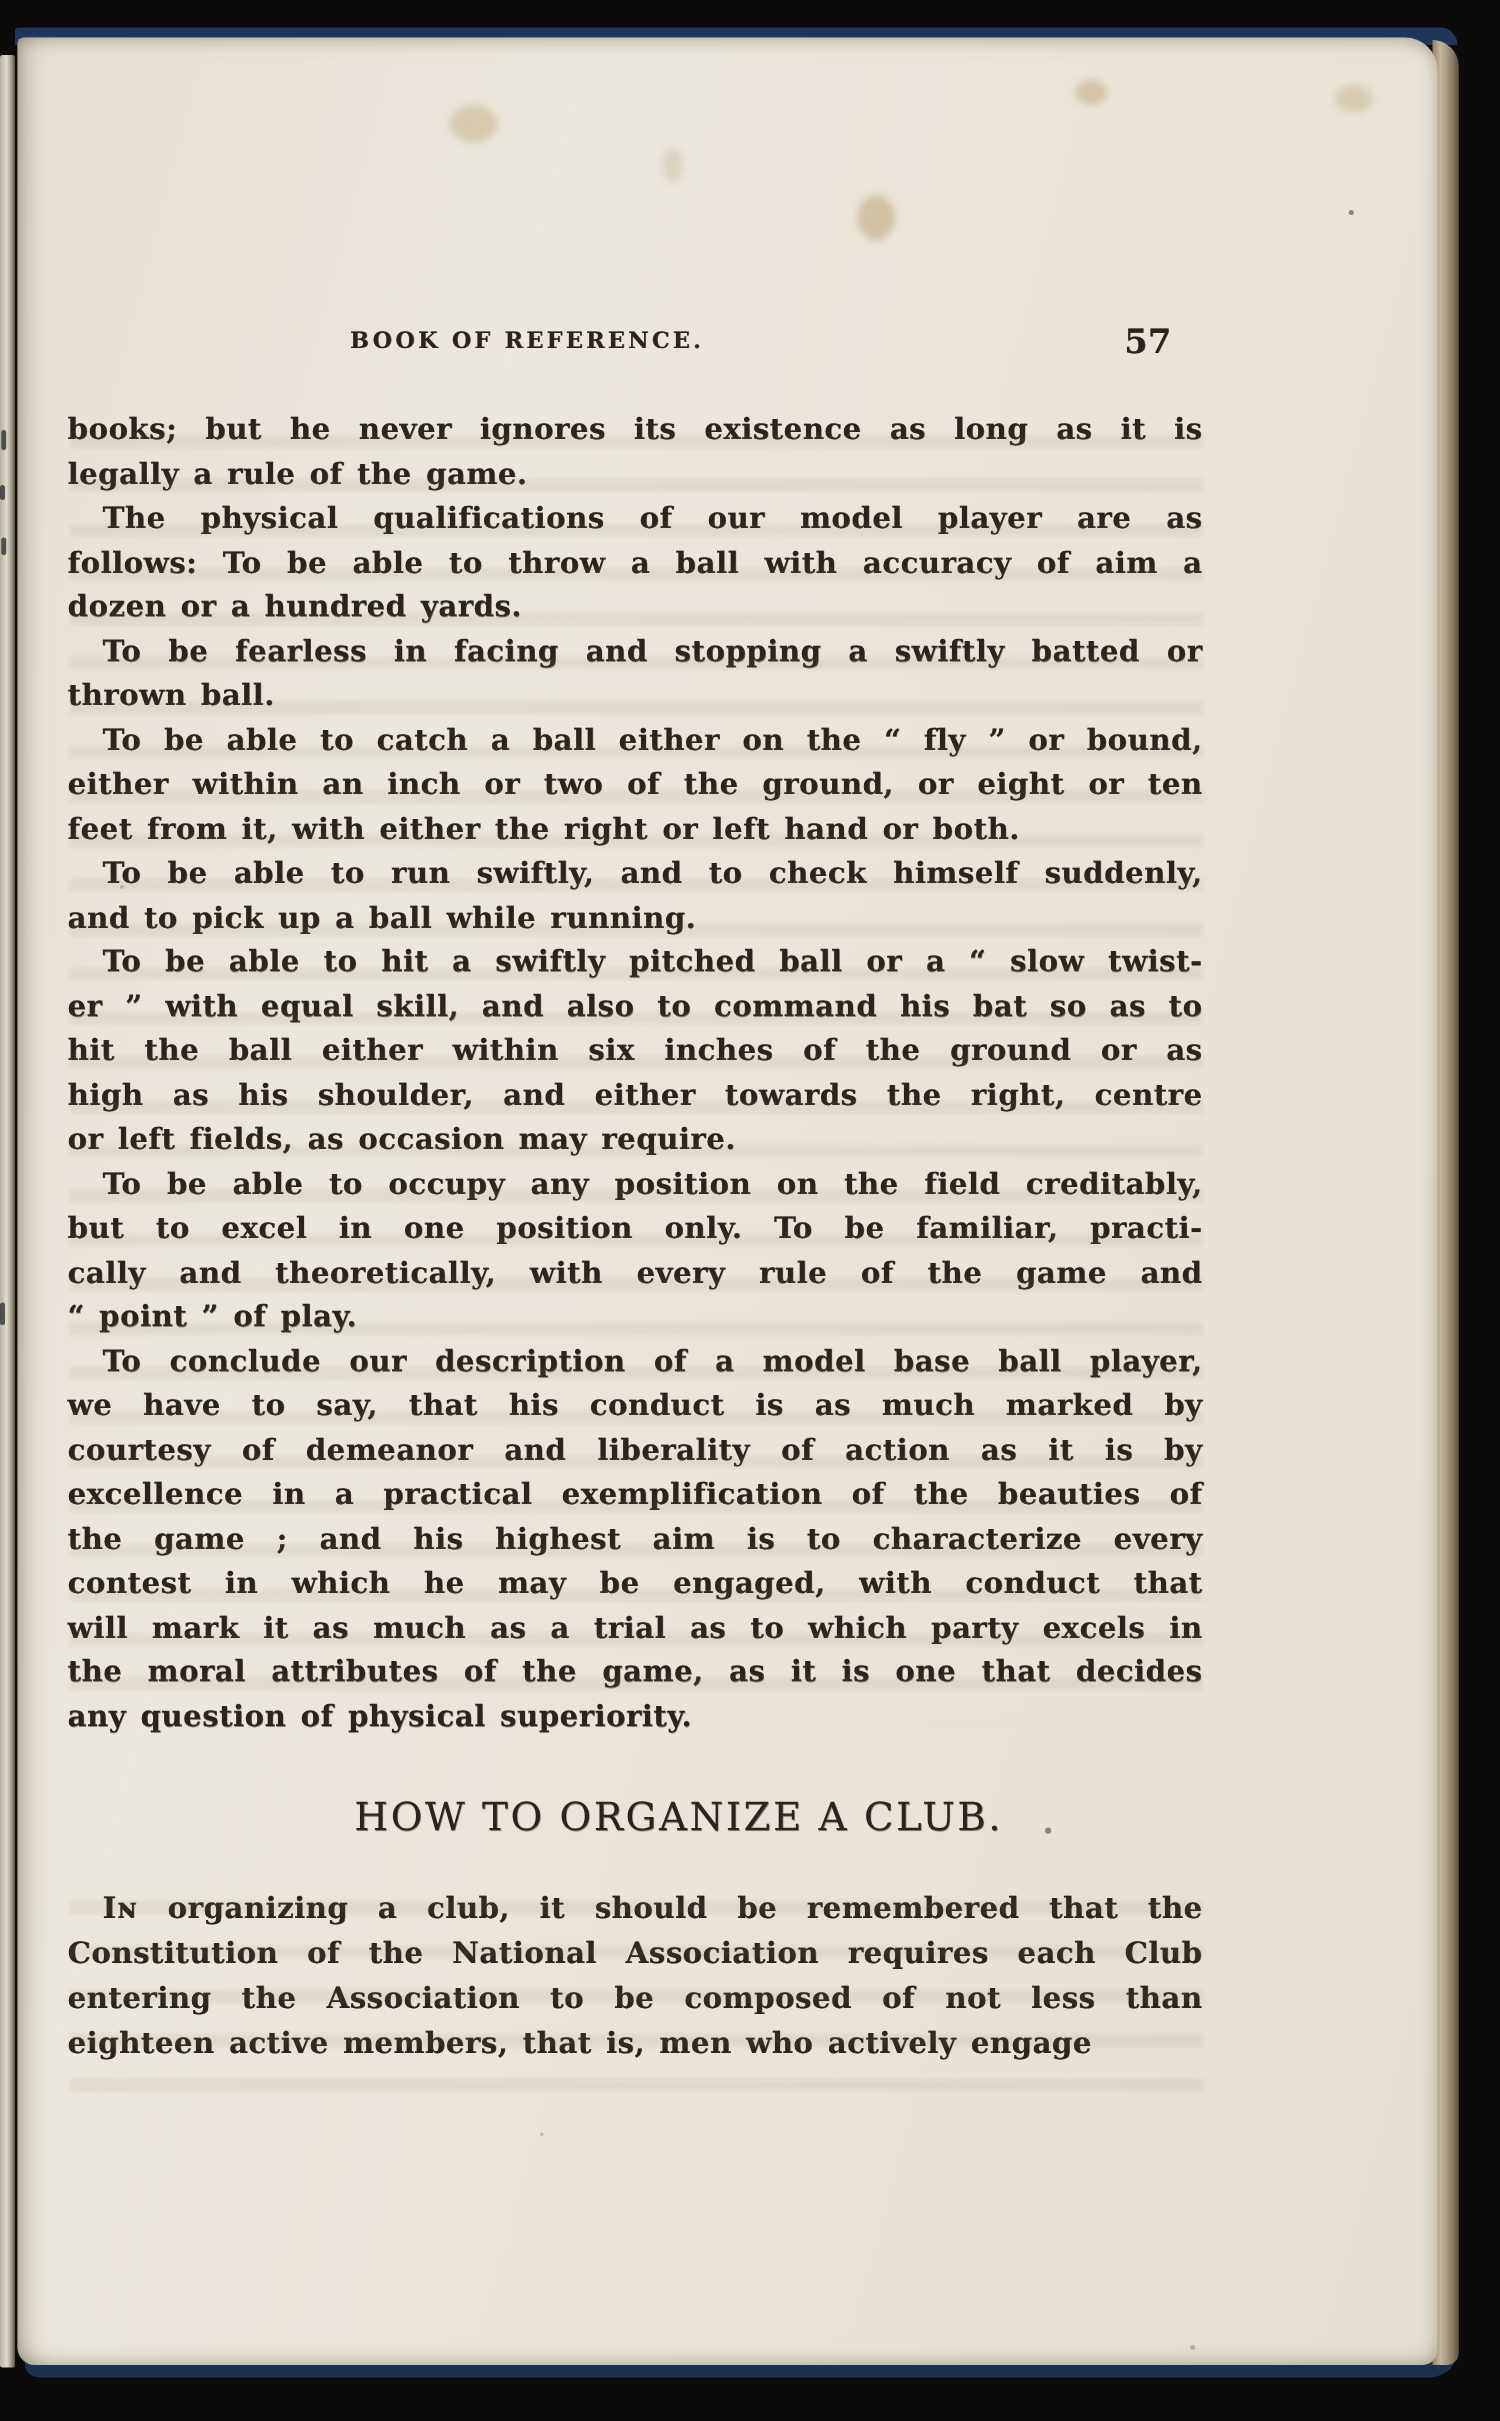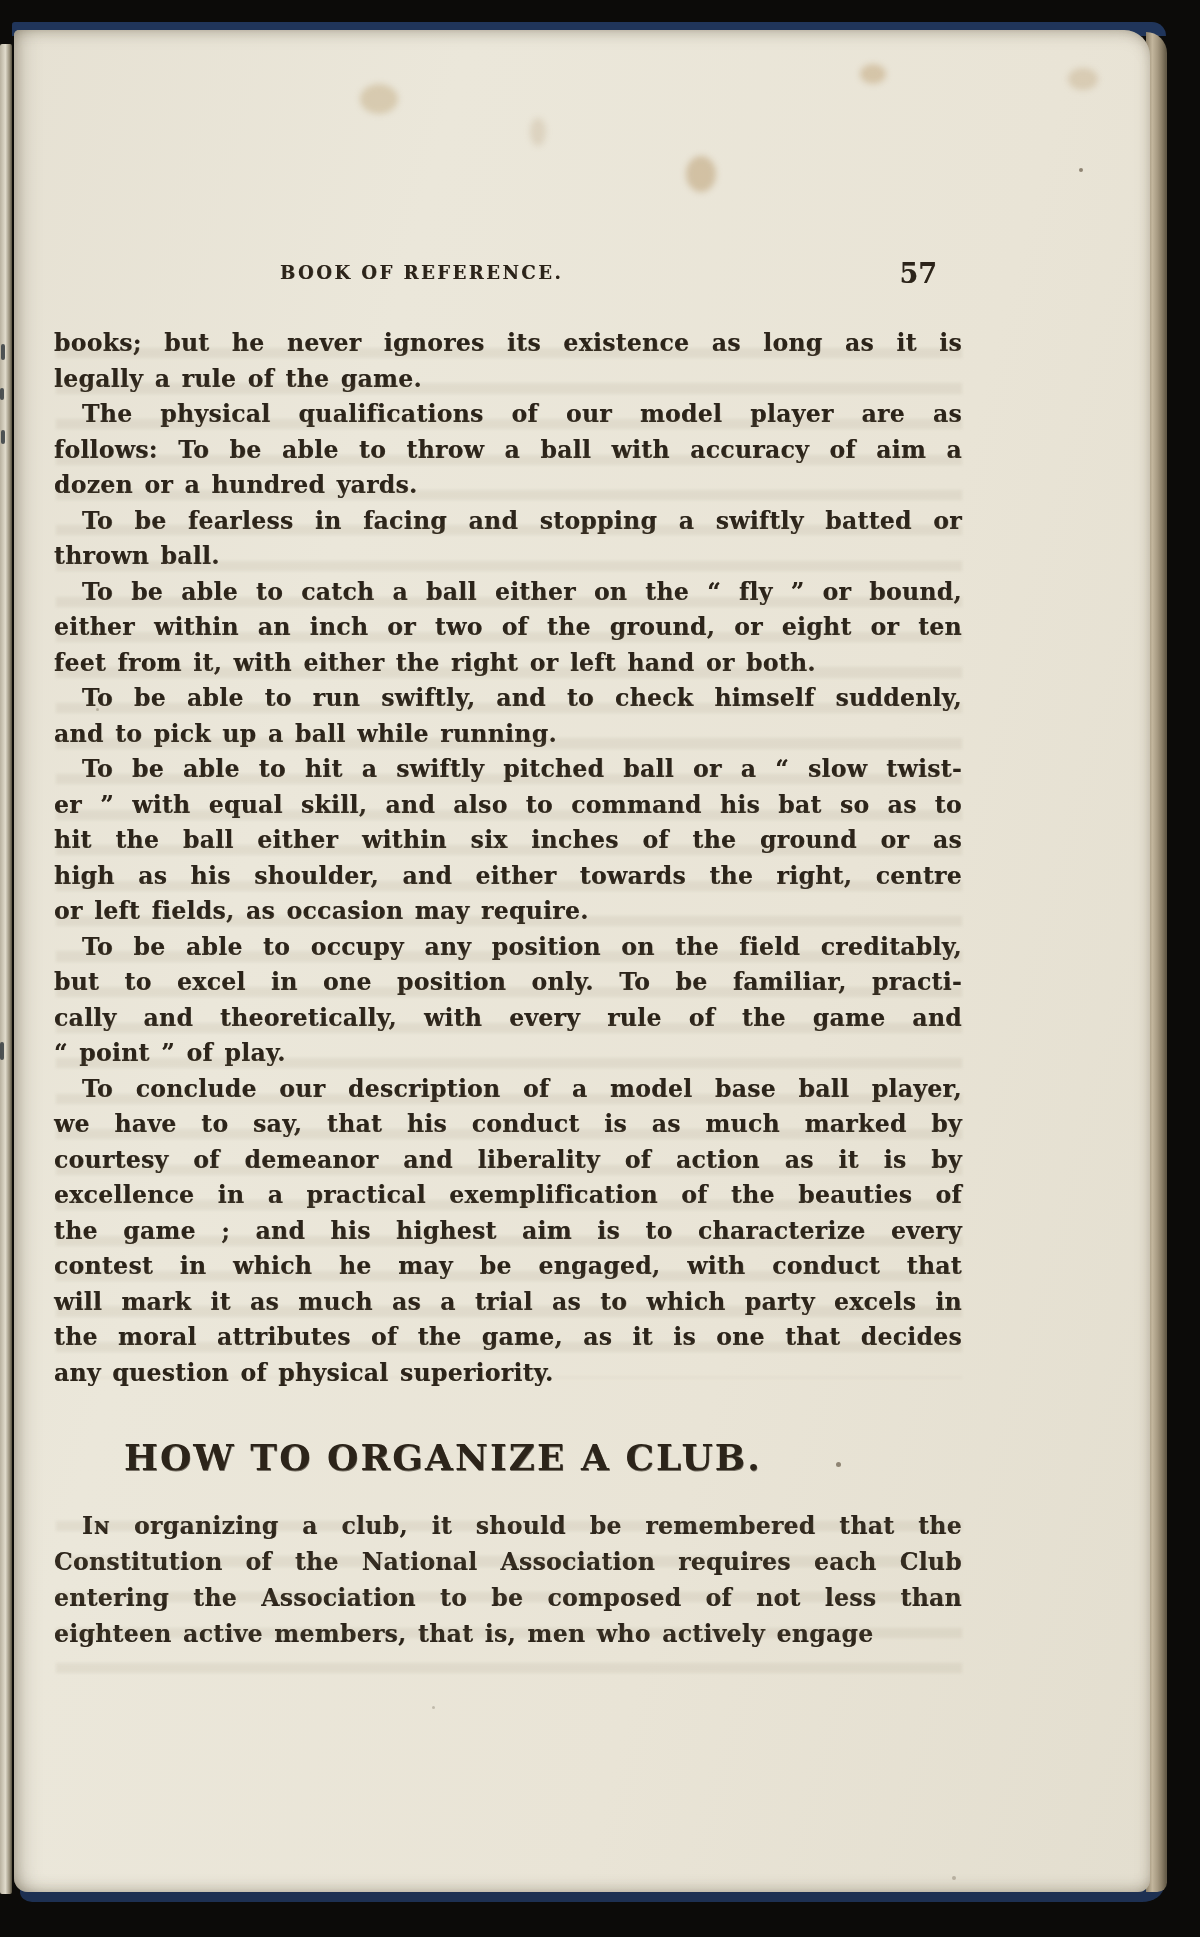--- a/index.html
+++ b/index.html
@@ -87,21 +87,21 @@
   }
   .section-text{
     position:absolute;left:40px;top:1478px;width:908px;
     font-size:23.5px;line-height:36px;font-weight:700;
     word-spacing:3px;letter-spacing:.3px;
     text-shadow:.35px .35px .5px rgba(44,36,26,.5);
   }
   .section-heading{
     position:absolute;left:40px;top:1406px;width:908px;
     padding-left:70px;box-sizing:border-box;
-    font-size:36px;font-weight:700;letter-spacing:2px;
+    text-align:center;font-size:31px;font-weight:400;letter-spacing:2px;
     text-shadow:.5px .5px .6px rgba(44,36,26,.6);
   }
   .line{text-align:justify;text-align-last:justify;}
   .line.end{text-align-last:left;}
   .line.indent{text-indent:28px;}
 </style>
 </head>
 <body>
 
 <div class="edge-navy-top"></div>

